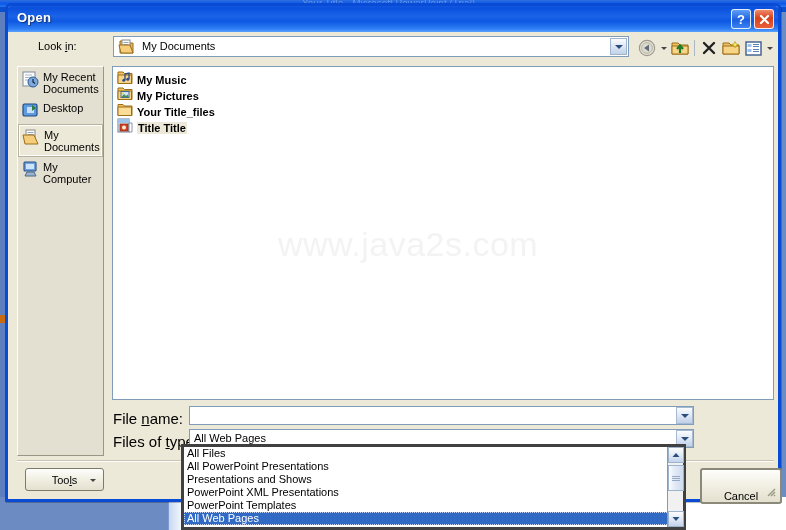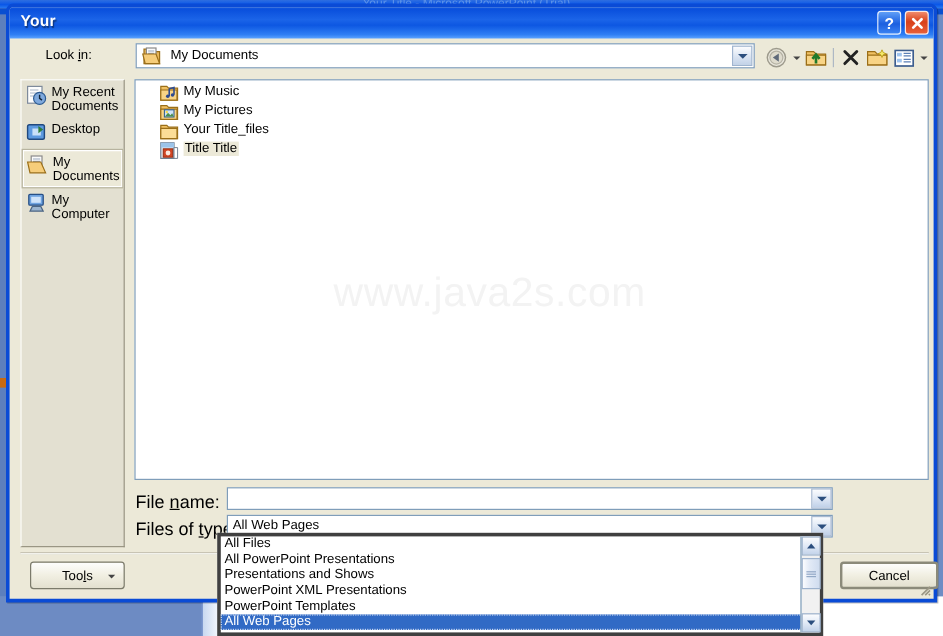--- a/index.html
+++ b/index.html
@@ -157,22 +157,22 @@
     position: absolute; left: 104px; top: 60px; width: 662px; height: 334px;
     background: #ffffff;
     border: 1px solid #7f9db9; box-sizing: border-box;
     overflow: hidden;
   }
   .watermark {
     position: absolute; left: 165px; top: 158px;
     font-size: 34px; color: #f3f3f3; letter-spacing: .5px; user-select: none;
   }
   .fl-item {
-    position: relative; display: flex; align-items: flex-start; gap: 4px;
-    height: 16px; padding-left: 20px; cursor: pointer; width: 118px;
+    position: relative; display: flex; align-items: flex-end; gap: 4px;
+    height: 16px; padding-left: 4px; cursor: pointer; width: 118px; font-weight: bold;
   }
   .fl-item .lbl { font-size: 11px; color: #000; white-space: nowrap; }
   .fl-item.selected .lbl { background: #ece9d8; padding: 0 1px; }
   .fl-item .pic { width: 16px; height: 16px; flex: 0 0 16px; }
 
   
   .fld-label { position: absolute; font-size: 15px; color: #000; }
   .fld-label u { text-decoration: underline; }
   .fld-box {
     position: absolute; height: 19px; background: #fff;
@@ -215,21 +215,21 @@
   
   .btn {
     position: absolute; background: linear-gradient(to bottom,#fdfdfc,#f1efe2 50%,#e3e0cf);
     border: 1px solid #7b7a6b; border-radius: 3px;
     font-size: 11px; color: #000; cursor: pointer; box-sizing: border-box;
     display: flex; align-items: center; justify-content: center;
   }
   .btn u { text-decoration: underline; }
   .btn.tools { left: 17px; top: 462px; width: 79px; height: 23px; justify-content: center; }
   .btn.tools .tcaret { position: absolute; right: 7px; top: 10px; }
-  .btn.cancel { left: 692px; top: 462px; width: 82px; height: 23px; border: 2px solid #8b8a7a; }
+  .btn.cancel { left: 692px; top: 462px; width: 82px; height: 36px; border: 2px solid #8b8a7a; align-items: flex-end; }
   .sep-line {
     position: absolute; left: 9px; top: 454px; width: 757px; height: 1px;
     background: #c8c4b4; border-bottom: 1px solid #fdfdfa;
   }
   .grip-corner { position: absolute; right: 2px; bottom: 2px; width: 12px; height: 12px; }
 </style>
 </head>
 <body>
 
 <div class="bg-body"></div>
@@ -241,21 +241,21 @@
 <div class="bg-scroll-col"></div>
 <div class="bg-scroll-marks">—<br>·<br>·<br>·<br>·</div>
 <div class="bg-app-titlebar">
   <span class="bg-app-title">Your Title - Microsoft PowerPoint (Trial)</span>
 </div>
 <div class="bg-band"></div>
 
 <div class="dialog">
 
   <div class="titlebar">
-    <span class="title">Your</span>
+    <span class="title">Open</span>
     <div class="win-btns">
       <div class="win-btn help">
         <span>?</span>
       </div>
       <div class="win-btn close">
         <svg width="11" height="11" viewBox="0 0 11 11">
           <path d="M2 2 L9 9 M9 2 L2 9" stroke="#fff" stroke-width="2.2" stroke-linecap="round" fill="none"></path>
         </svg>
       </div>
     </div>

